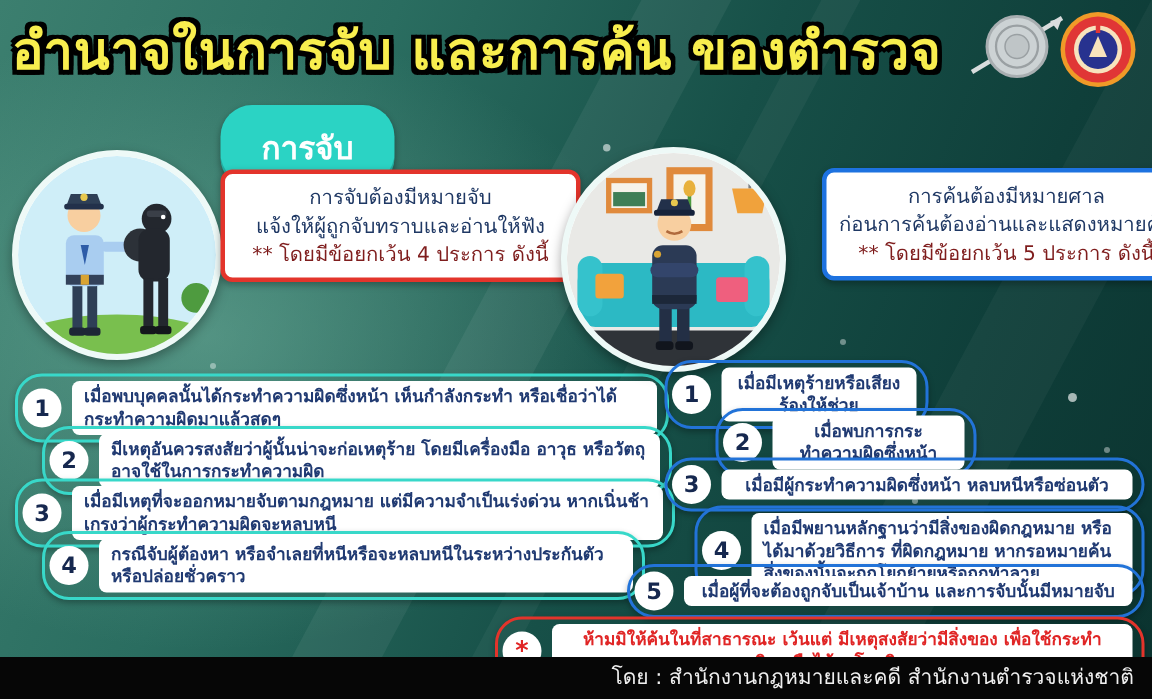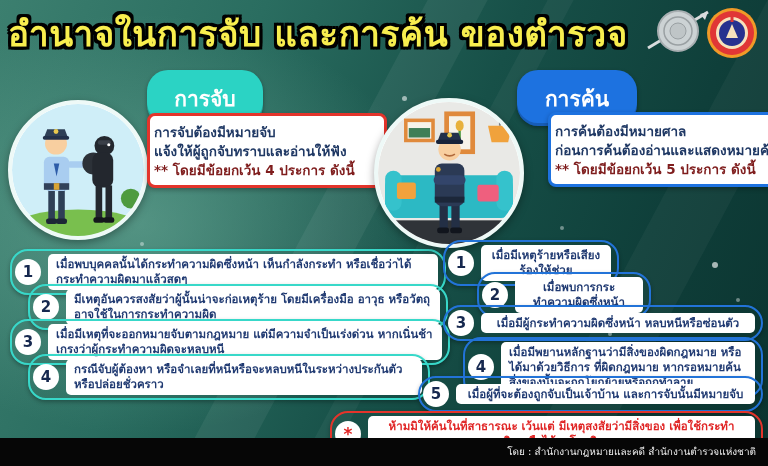--- a/index.html
+++ b/index.html
@@ -35,22 +35,22 @@
 
   .circle-illus {
     position:absolute; border-radius:50%; overflow:hidden; background:#fff;
     border:4px solid #eef9f7; box-shadow:0 3px 8px rgba(0,0,0,.35);
   }
   .circle-illus svg { display:block; width:100%; height:100%; }
   .illus-left  { left:8px;  top:100px; width:140px; height:140px; }
   .illus-right { left:374px; top:98px; width:150px; height:150px; }
 
   .infobox {
-    position:absolute; background:#fff; border-radius:8px; text-align:left;
-    padding:7px 4px 5px; line-height:1.4; font-size:13.5px; color:#1f3864; font-weight:bold;
+    position:absolute; background:#fff; border-radius:8px; text-align:center;
+    padding:7px 4px 5px; line-height:1.4; font-size:13.5px; color:#1f3864; font-weight:normal;
     box-shadow:0 2px 5px rgba(0,0,0,.3);
   }
   .infobox.red  { left:147px; top:113px; width:240px; border:3px solid #e3342b; }
   .infobox.blue { left:548px; top:112px; width:246px; border:3px solid #1d72e0; }
   .infobox .exception { color:#7f1d1d; }
 
   .item {
     position:absolute; display:flex; align-items:center; gap:7px;
     border-radius:18px; padding:3px 6px 3px 3px; min-height:32px;
   }
@@ -76,21 +76,21 @@
   .b1 { left:443px; top:240px; width:176px; }
   .b2 { left:477px; top:272px; width:174px; }
   .b3 { left:443px; top:305px; width:320px; }
   .b4 { left:463px; top:337px; width:300px; }
   .b5 { left:418px; top:376px; width:345px; }
   .warn { left:330px; top:411px; width:433px; }
   .b1 .txt, .b2 .txt, .b3 .txt, .b5 .txt { text-align:center; }
 
   .footer {
     position:absolute; left:0; bottom:0; width:768px; height:28px; background:#060606;
-    color:#f0f0f0; font-size:10px; line-height:28px; text-align:right; padding-right:12px;
+    color:#f0f0f0; font-size:14px; line-height:28px; text-align:right; padding-right:12px;
   }
 </style>
 </head>
 <body>
 
 <div class="poster">
   <div class="streak s1"></div>
   <div class="streak s2"></div>
   <div class="streak s3"></div>
   <div class="dot" style="left:402px;top:96px;width:5px;height:5px;opacity:.7"></div>
@@ -179,21 +179,20 @@
   </div>
   <div class="item teal a3">
     <span class="num">3</span>
     <span class="txt">เมื่อมีเหตุที่จะออกหมายจับตามกฎหมาย แต่มีความจำเป็นเร่งด่วน หากเนิ่นช้าเกรงว่าผู้กระทำความผิดจะหลบหนี</span>
   </div>
   <div class="item teal a4">
     <span class="num">4</span>
     <span class="txt">กรณีจับผู้ต้องหา หรือจำเลยที่หนีหรือจะหลบหนีในระหว่างประกันตัวหรือปล่อยชั่วคราว</span>
   </div>
 
-  <div class="pill blue">การค้น</div>
 
   <div class="circle-illus illus-right">
     <svg viewBox="0 0 120 120">
       <circle cx="60" cy="60" r="60" fill="#e9e9e6"></circle>
       <rect x="0" y="100" width="120" height="20" fill="#2f3338"></rect>
 
       <rect x="22" y="14" width="26" height="20" fill="#e08a3c"></rect>
       <rect x="25" y="17" width="20" height="14" fill="#f6f3ea"></rect>
       <rect x="26" y="22" width="18" height="8" fill="#3f7f57"></rect>
       <rect x="56" y="8" width="26" height="36" fill="#e08a3c"></rect>

